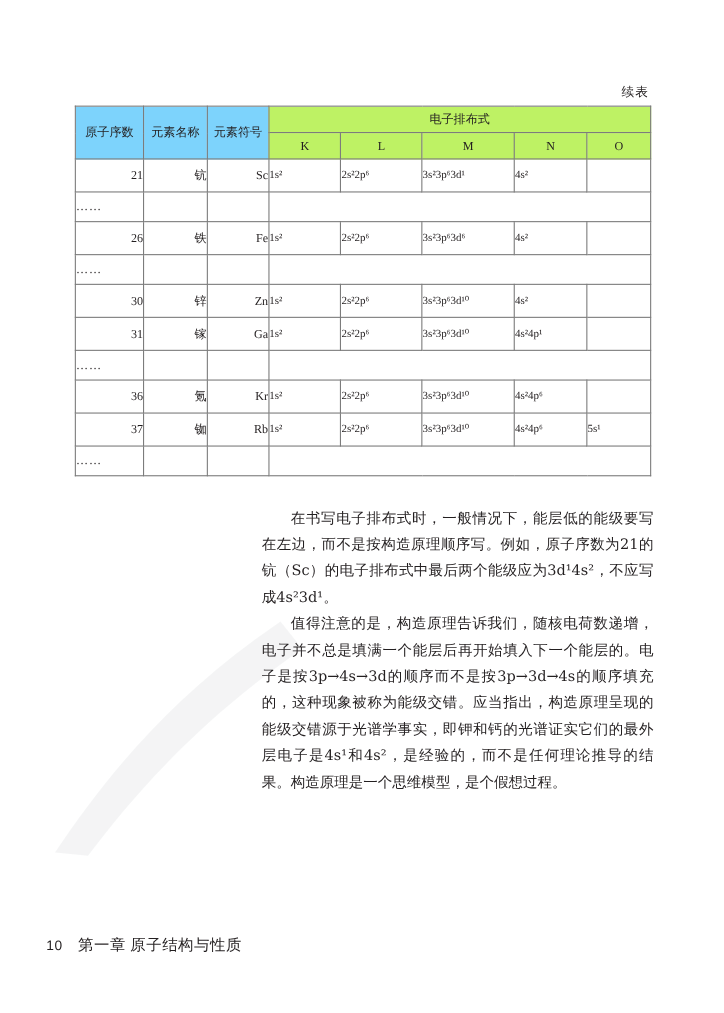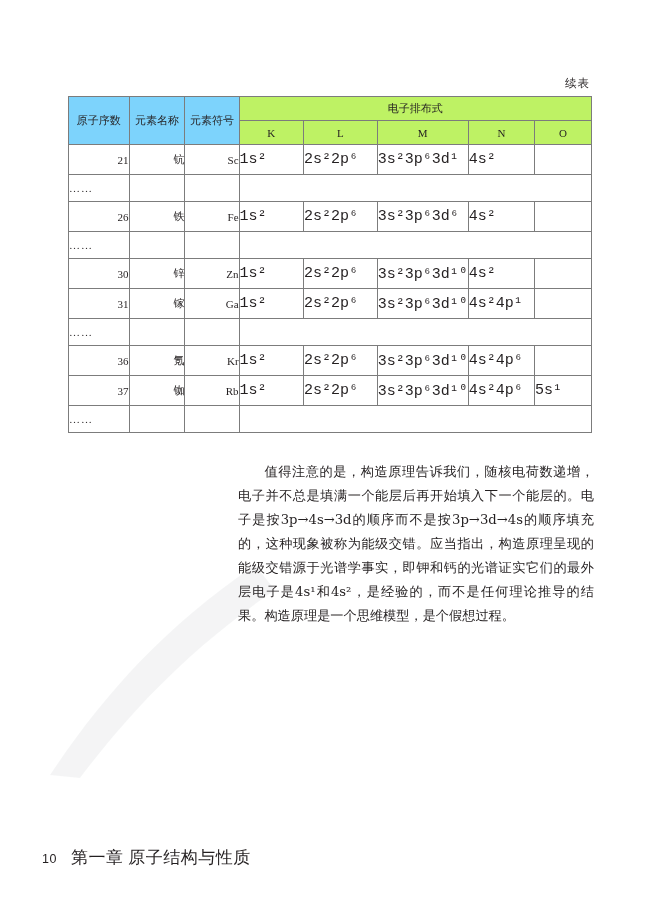--- a/index.html
+++ b/index.html
@@ -76,21 +76,21 @@
   }
   .c-center { text-align: right; }
   .c-left { text-align: left; padding-left: 10px; }
   .dots-row td {
     height: 26px;
   }
   .dots {
     padding-left: 10px;
     letter-spacing: 1px;
   }
-  .cfg { font-size: 15px; font-family: Liberation Mono, monospace; }
+  .cfg { font-size: 10px; }
 
   
   .text-col {
     position: absolute;
     left: 238px;
     top: 460px;
     width: 356px;
     font-size: 13.2px;
     line-height: 24px;
     text-align: justify;
@@ -112,21 +112,21 @@
     font-size: 11.5px;
     color: #231f20;
     letter-spacing: 0.5px;
   }
   .footer .pnum {
     font-family: "Liberation Sans", sans-serif;
     font-size: 12.5px;
     margin-right: 14px;
   }
   .footer .ftxt {
-    font-size: 17px;
+    font-size: 14px;
   }
 </style>
 </head>
 <body>
 
 <div class="page">
 
   <svg class="watermark" viewBox="0 0 240 220">
     <path d="M10 215 C 60 140, 120 70, 215 5 L 235 30 C 140 95, 80 165, 40 218 Z" fill="#9aa0a6"></path>
   </svg>
@@ -241,20 +241,21 @@
           <td class="dots">……</td>
           <td></td>
           <td></td>
           <td colspan="5"></td>
         </tr>
       </tbody>
     </table>
   </div>
 
   <div class="text-col">
+    <p>在书写电子排布式时，一般情况下，能层低的能级要写在左边，而不是按构造原理顺序写。例如，原子序数为21的钪（Sc）的电子排布式中最后两个能级应为3d¹4s²，不应写成4s²3d¹。</p>
     <p>值得注意的是，构造原理告诉我们，随核电荷数递增，电子并不总是填满一个能层后再开始填入下一个能层的。电子是按3p→4s→3d的顺序而不是按3p→3d→4s的顺序填充的，这种现象被称为能级交错。应当指出，构造原理呈现的能级交错源于光谱学事实，即钾和钙的光谱证实它们的最外层电子是4s¹和4s²，是经验的，而不是任何理论推导的结果。构造原理是一个思维模型，是个假想过程。</p>
   </div>
 
   <div class="footer">
     <span class="pnum">10</span><span class="ftxt">第一章  原子结构与性质</span>
   </div>
 
 </div>
 
 </body></html>

